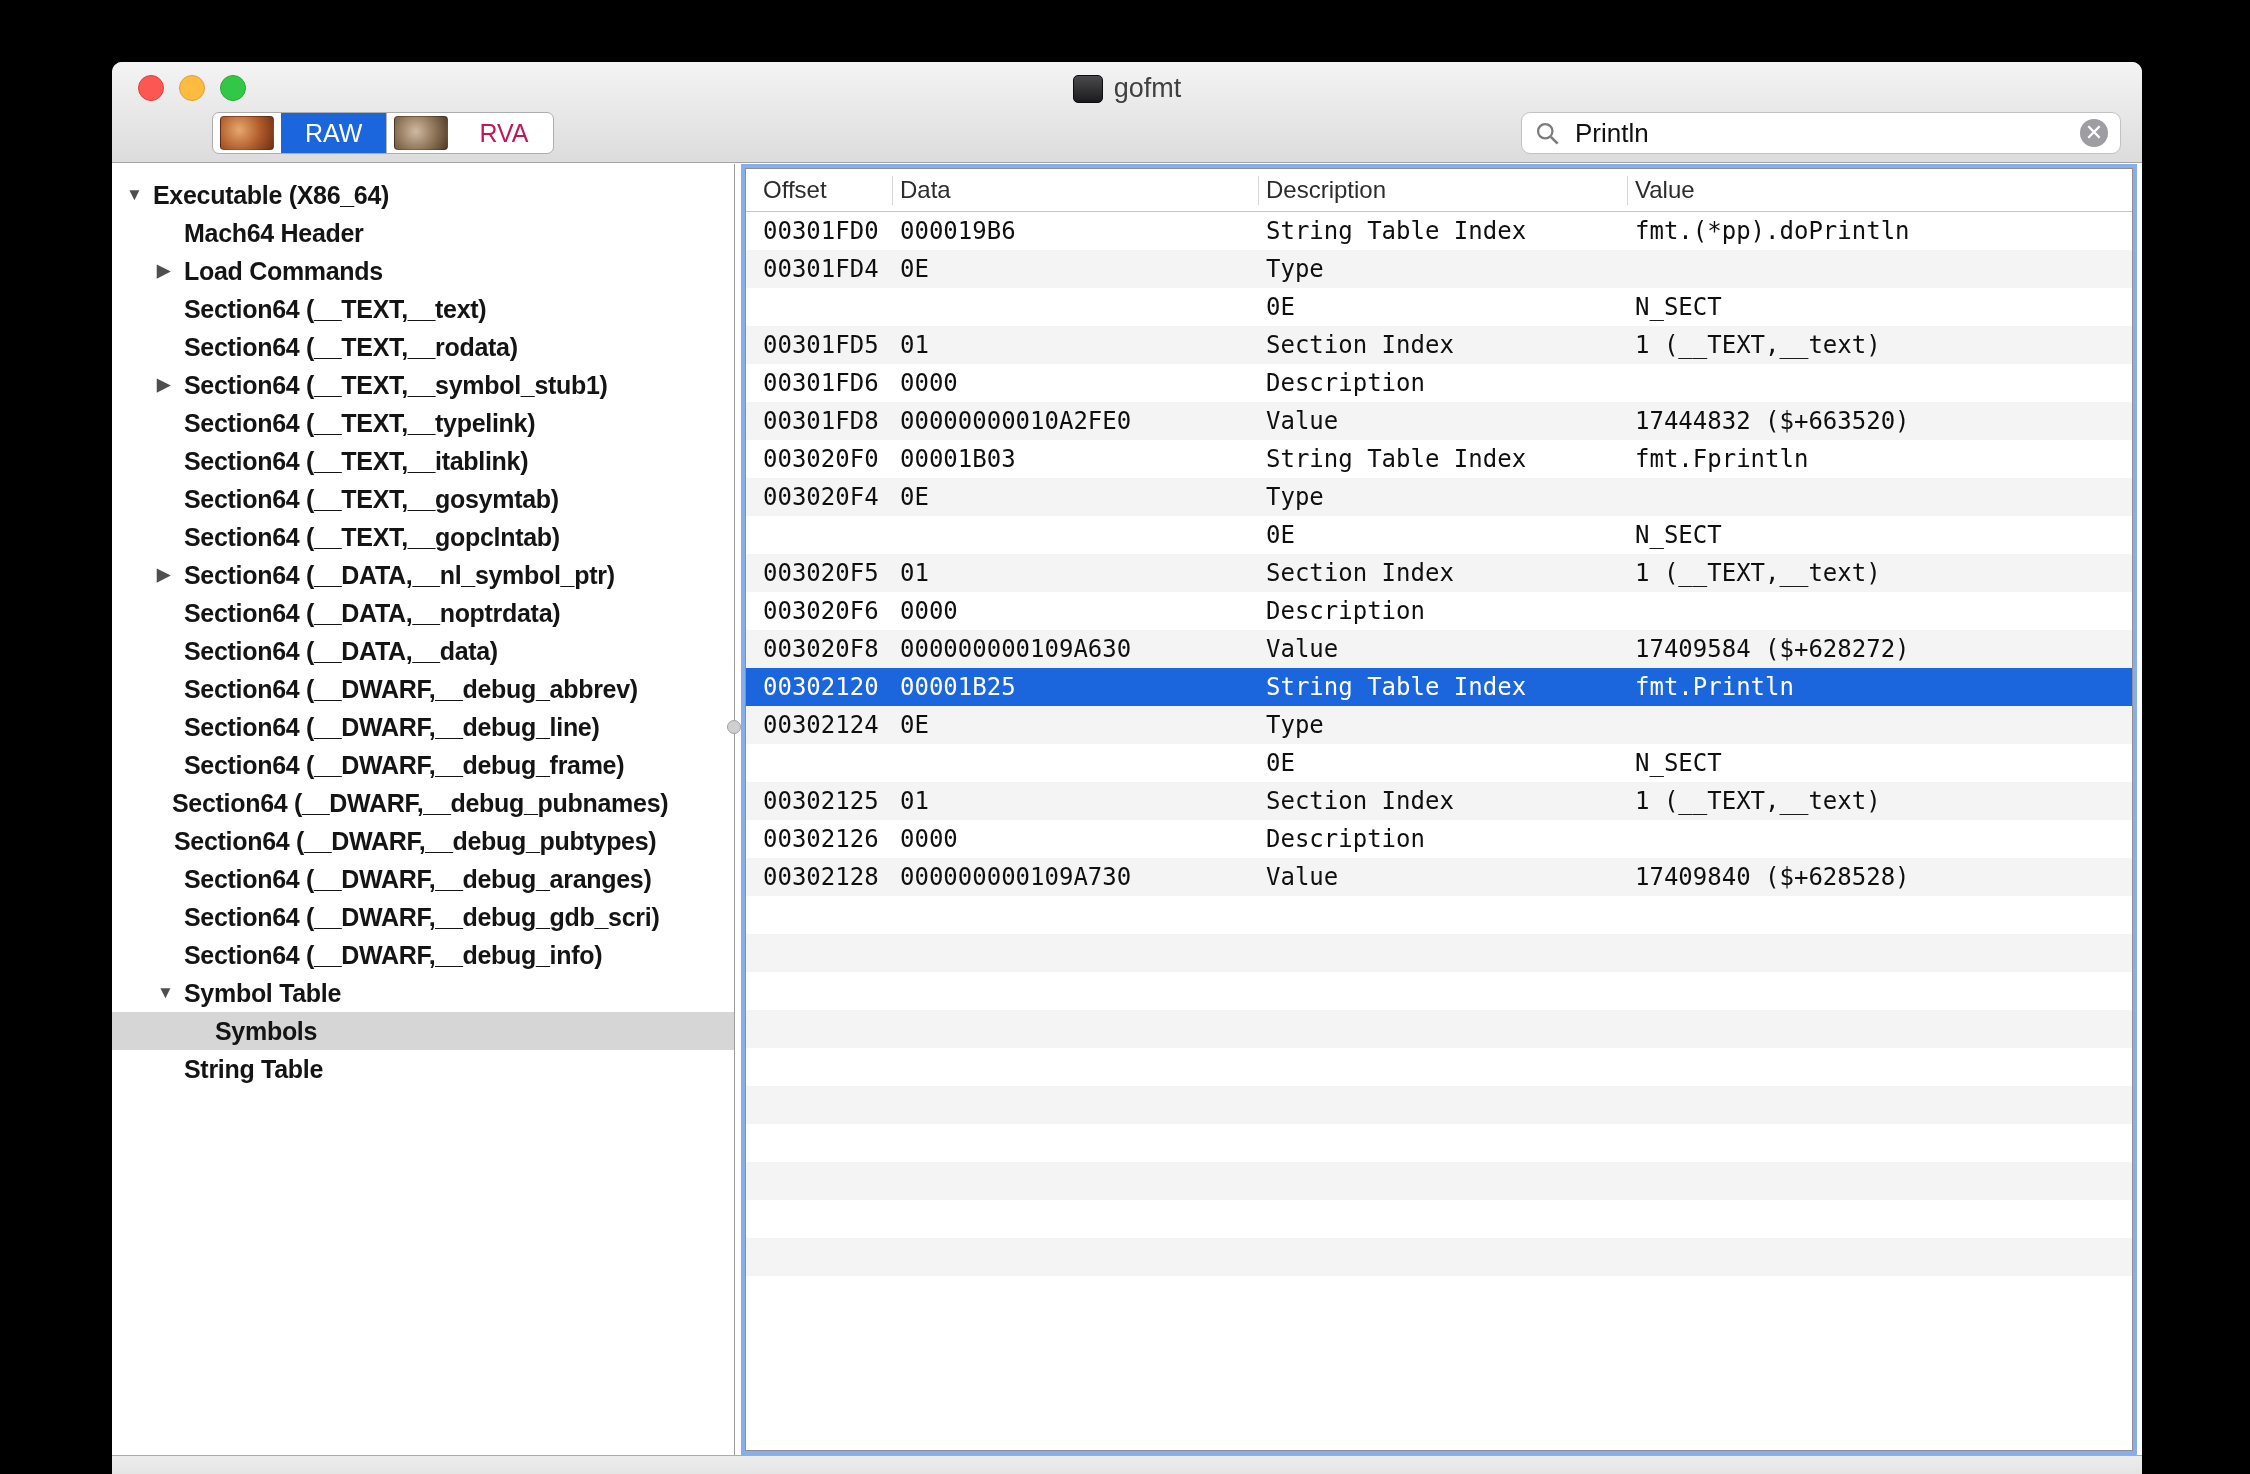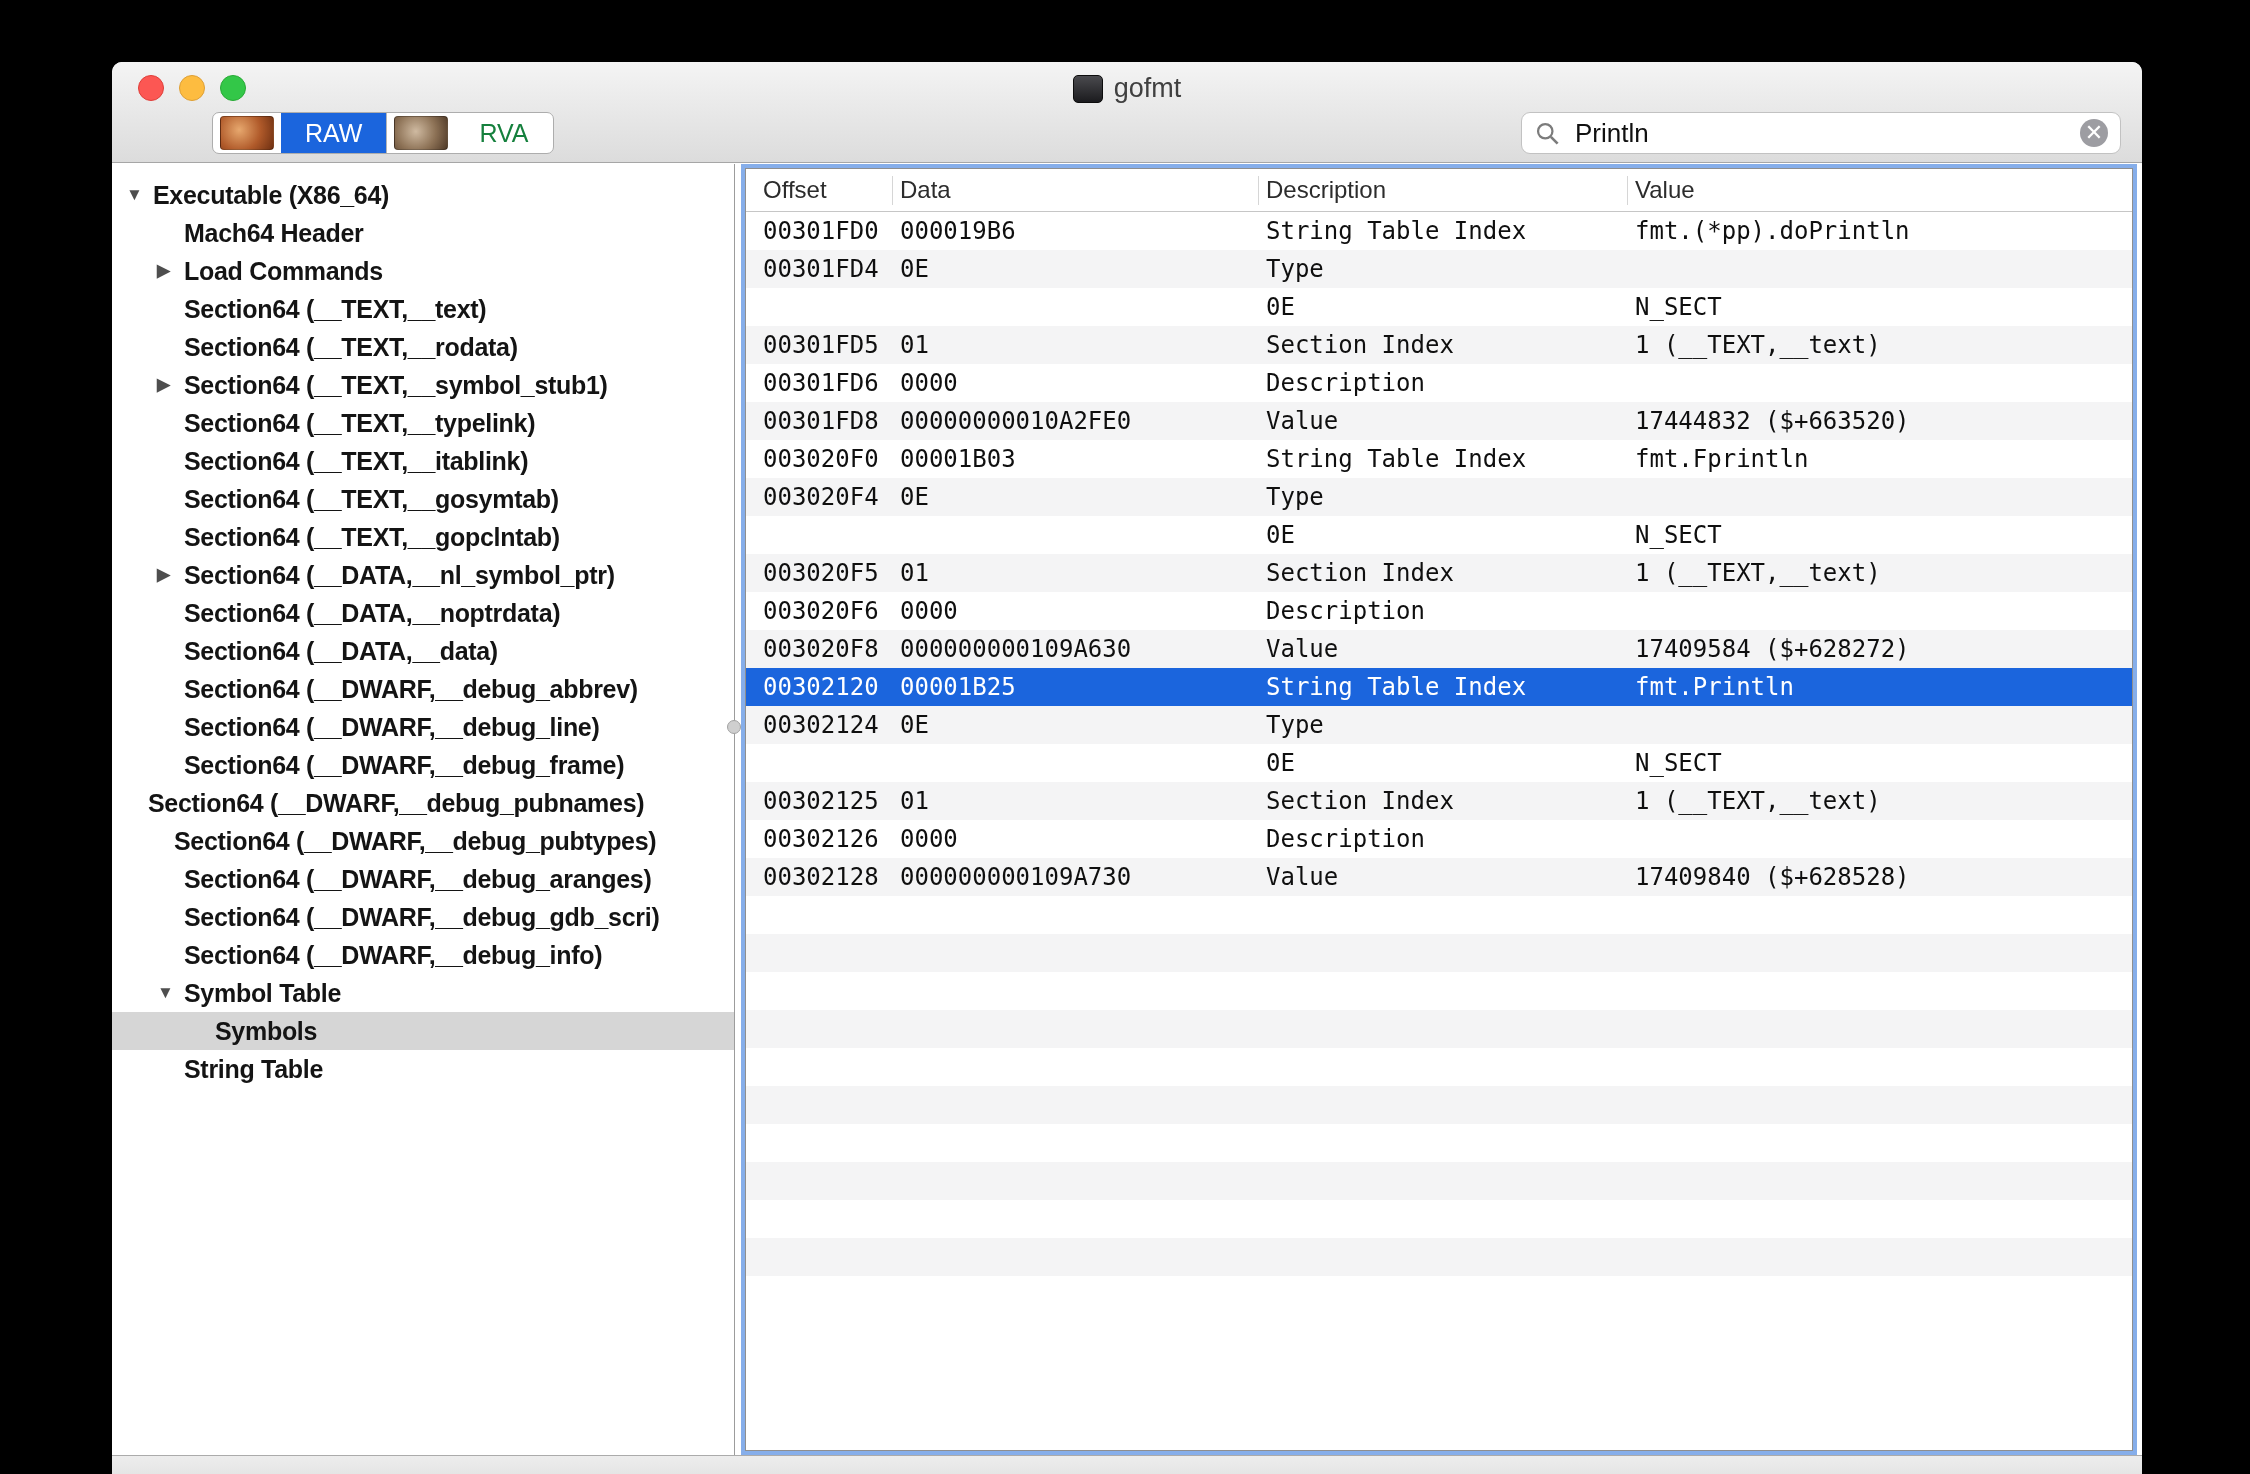--- a/index.html
+++ b/index.html
@@ -27,21 +27,21 @@
 
   .toolbar { position:relative; height:54px;padding-left:24px; }
   .segmented { position:absolute; left:100px; top:4px; height:42px; display:flex;
                border:1px solid #adadad; border-radius:7px; background:#fff; overflow:hidden; }
   .segment { display:flex; align-items:center; }
   .seg-divider { width:1px; background:#b5b5b5; }
   .seg-icon { width:54px; height:34px; margin:0 7px; border-radius:4px; border:1px solid rgba(0,0,0,.25); }
   .seg-icon.raw { background:radial-gradient(circle at 35% 40%, #e7a86e, #b05a2a 55%, #6f3012); }
   .seg-icon.rva { background:radial-gradient(circle at 40% 45%, #cfbaa1, #8d7256 55%, #503a28); }
   .seg-label { height:100%; padding:0 24px; display:flex; align-items:center;
-               font-size:25px; color:#15803d; }
+               font-size:25px; color:#be185d; }
   .segment.selected .seg-label { background:var(--selection-blue,#1b65dd); color:#fff; }
 
   .searchfield { position:absolute; right:21px; top:4px; width:600px; height:42px;
                  background:#fff; border:1px solid #c2c2c2; border-radius:9px;
                  display:flex; align-items:center; padding:0 12px; }
   .search-text { flex:1; margin-left:14px; font-size:26px; color:#101010; }
   .clear-btn { width:28px; height:28px; border-radius:50%; background:#9d9da2;
                color:#fff; font-size:22px; line-height:28px; text-align:center; }
 
   
@@ -134,21 +134,21 @@
         <div class="tree-row" style="padding-left: 72px;"><span>Section64 (__TEXT,__typelink)</span></div>
         <div class="tree-row" style="padding-left: 72px;"><span>Section64 (__TEXT,__itablink)</span></div>
         <div class="tree-row" style="padding-left: 72px;"><span>Section64 (__TEXT,__gosymtab)</span></div>
         <div class="tree-row" style="padding-left: 72px;"><span>Section64 (__TEXT,__gopclntab)</span></div>
         <div class="tree-row" style="padding-left: 72px;"><span class="disclosure" style="left: 45px;">▶</span><span>Section64 (__DATA,__nl_symbol_ptr)</span></div>
         <div class="tree-row" style="padding-left: 72px;"><span>Section64 (__DATA,__noptrdata)</span></div>
         <div class="tree-row" style="padding-left: 72px;"><span>Section64 (__DATA,__data)</span></div>
         <div class="tree-row" style="padding-left: 72px;"><span>Section64 (__DWARF,__debug_abbrev)</span></div>
         <div class="tree-row" style="padding-left: 72px;"><span>Section64 (__DWARF,__debug_line)</span></div>
         <div class="tree-row" style="padding-left: 72px;"><span>Section64 (__DWARF,__debug_frame)</span></div>
-        <div class="tree-row" style="padding-left: 36px;"><span>Section64 (__DWARF,__debug_pubnames)</span></div>
+        <div class="tree-row" style="padding-left: 60px;"><span>Section64 (__DWARF,__debug_pubnames)</span></div>
         <div class="tree-row" style="padding-left: 62px;"><span>Section64 (__DWARF,__debug_pubtypes)</span></div>
         <div class="tree-row" style="padding-left: 72px;"><span>Section64 (__DWARF,__debug_aranges)</span></div>
         <div class="tree-row" style="padding-left: 72px;"><span>Section64 (__DWARF,__debug_gdb_scri)</span></div>
         <div class="tree-row" style="padding-left: 72px;"><span>Section64 (__DWARF,__debug_info)</span></div>
         <div class="tree-row" style="padding-left: 72px;"><span class="disclosure" style="left: 45px;">▼</span><span>Symbol Table</span></div>
         <div class="tree-row selected" style="padding-left: 103px;"><span>Symbols</span></div>
         <div class="tree-row" style="padding-left: 72px;"><span>String Table</span></div>
       </div>
     <div class="vdivider"></div>
     <div class="divider-dot"></div>

